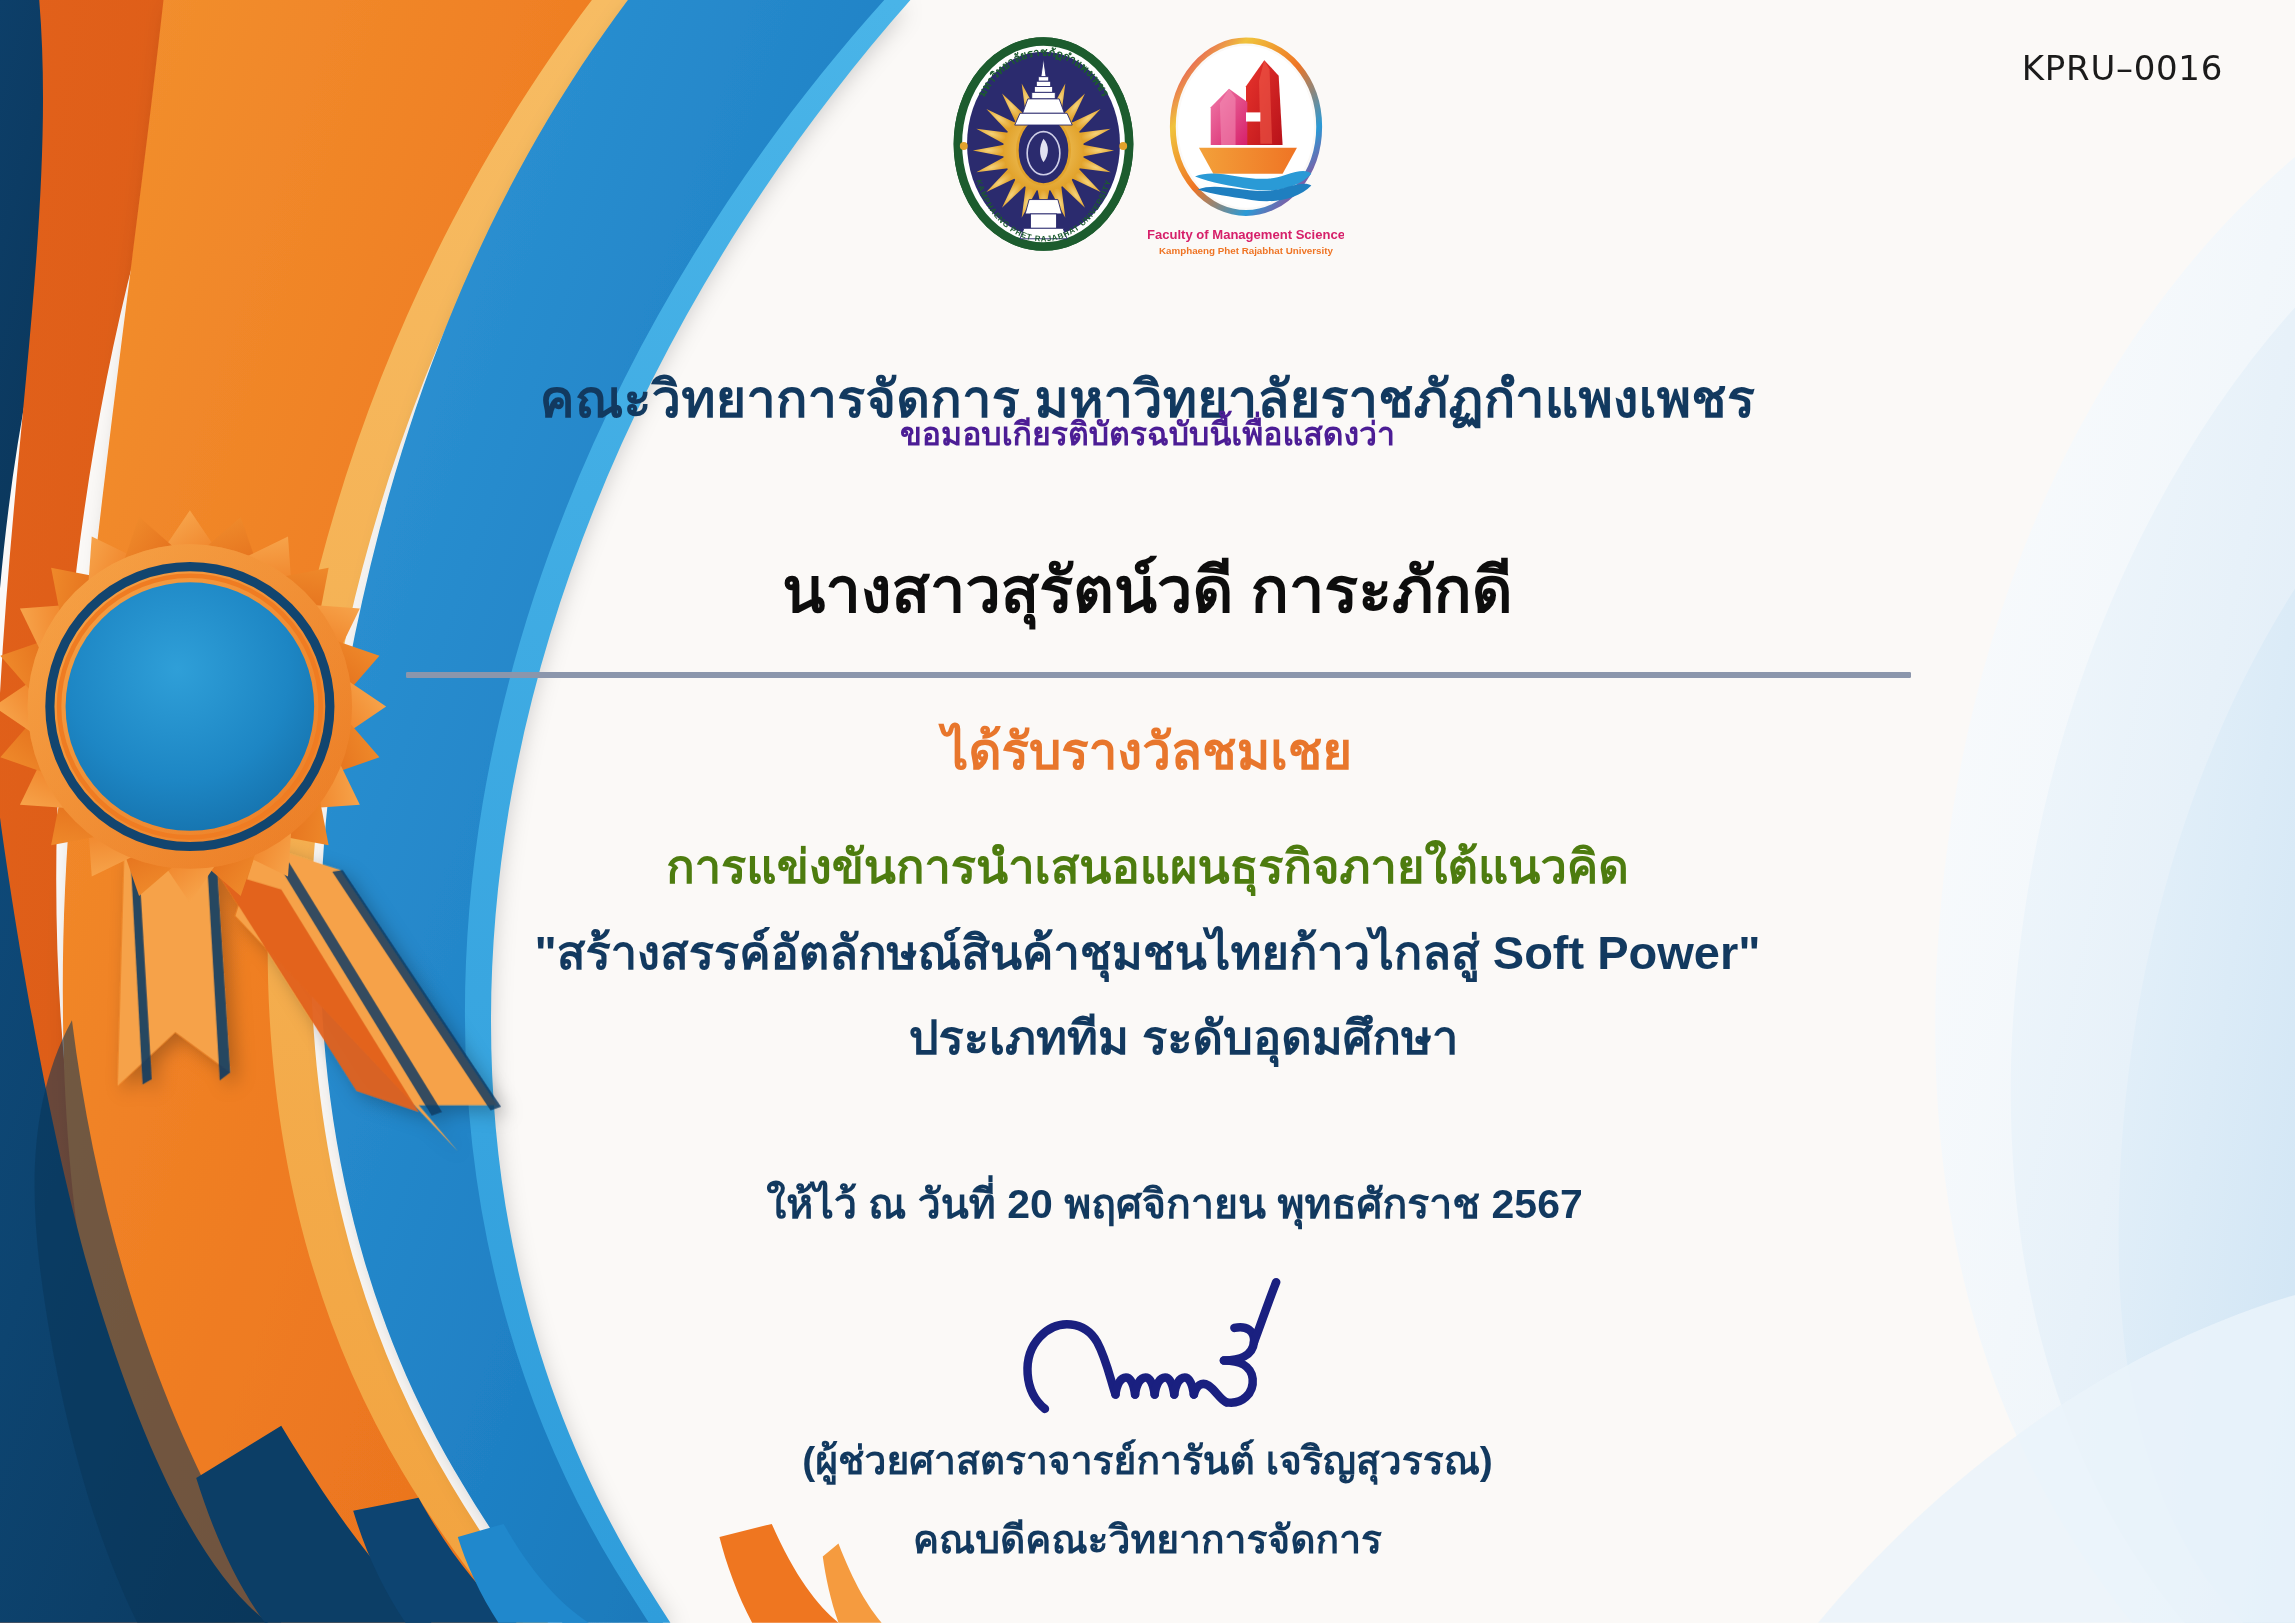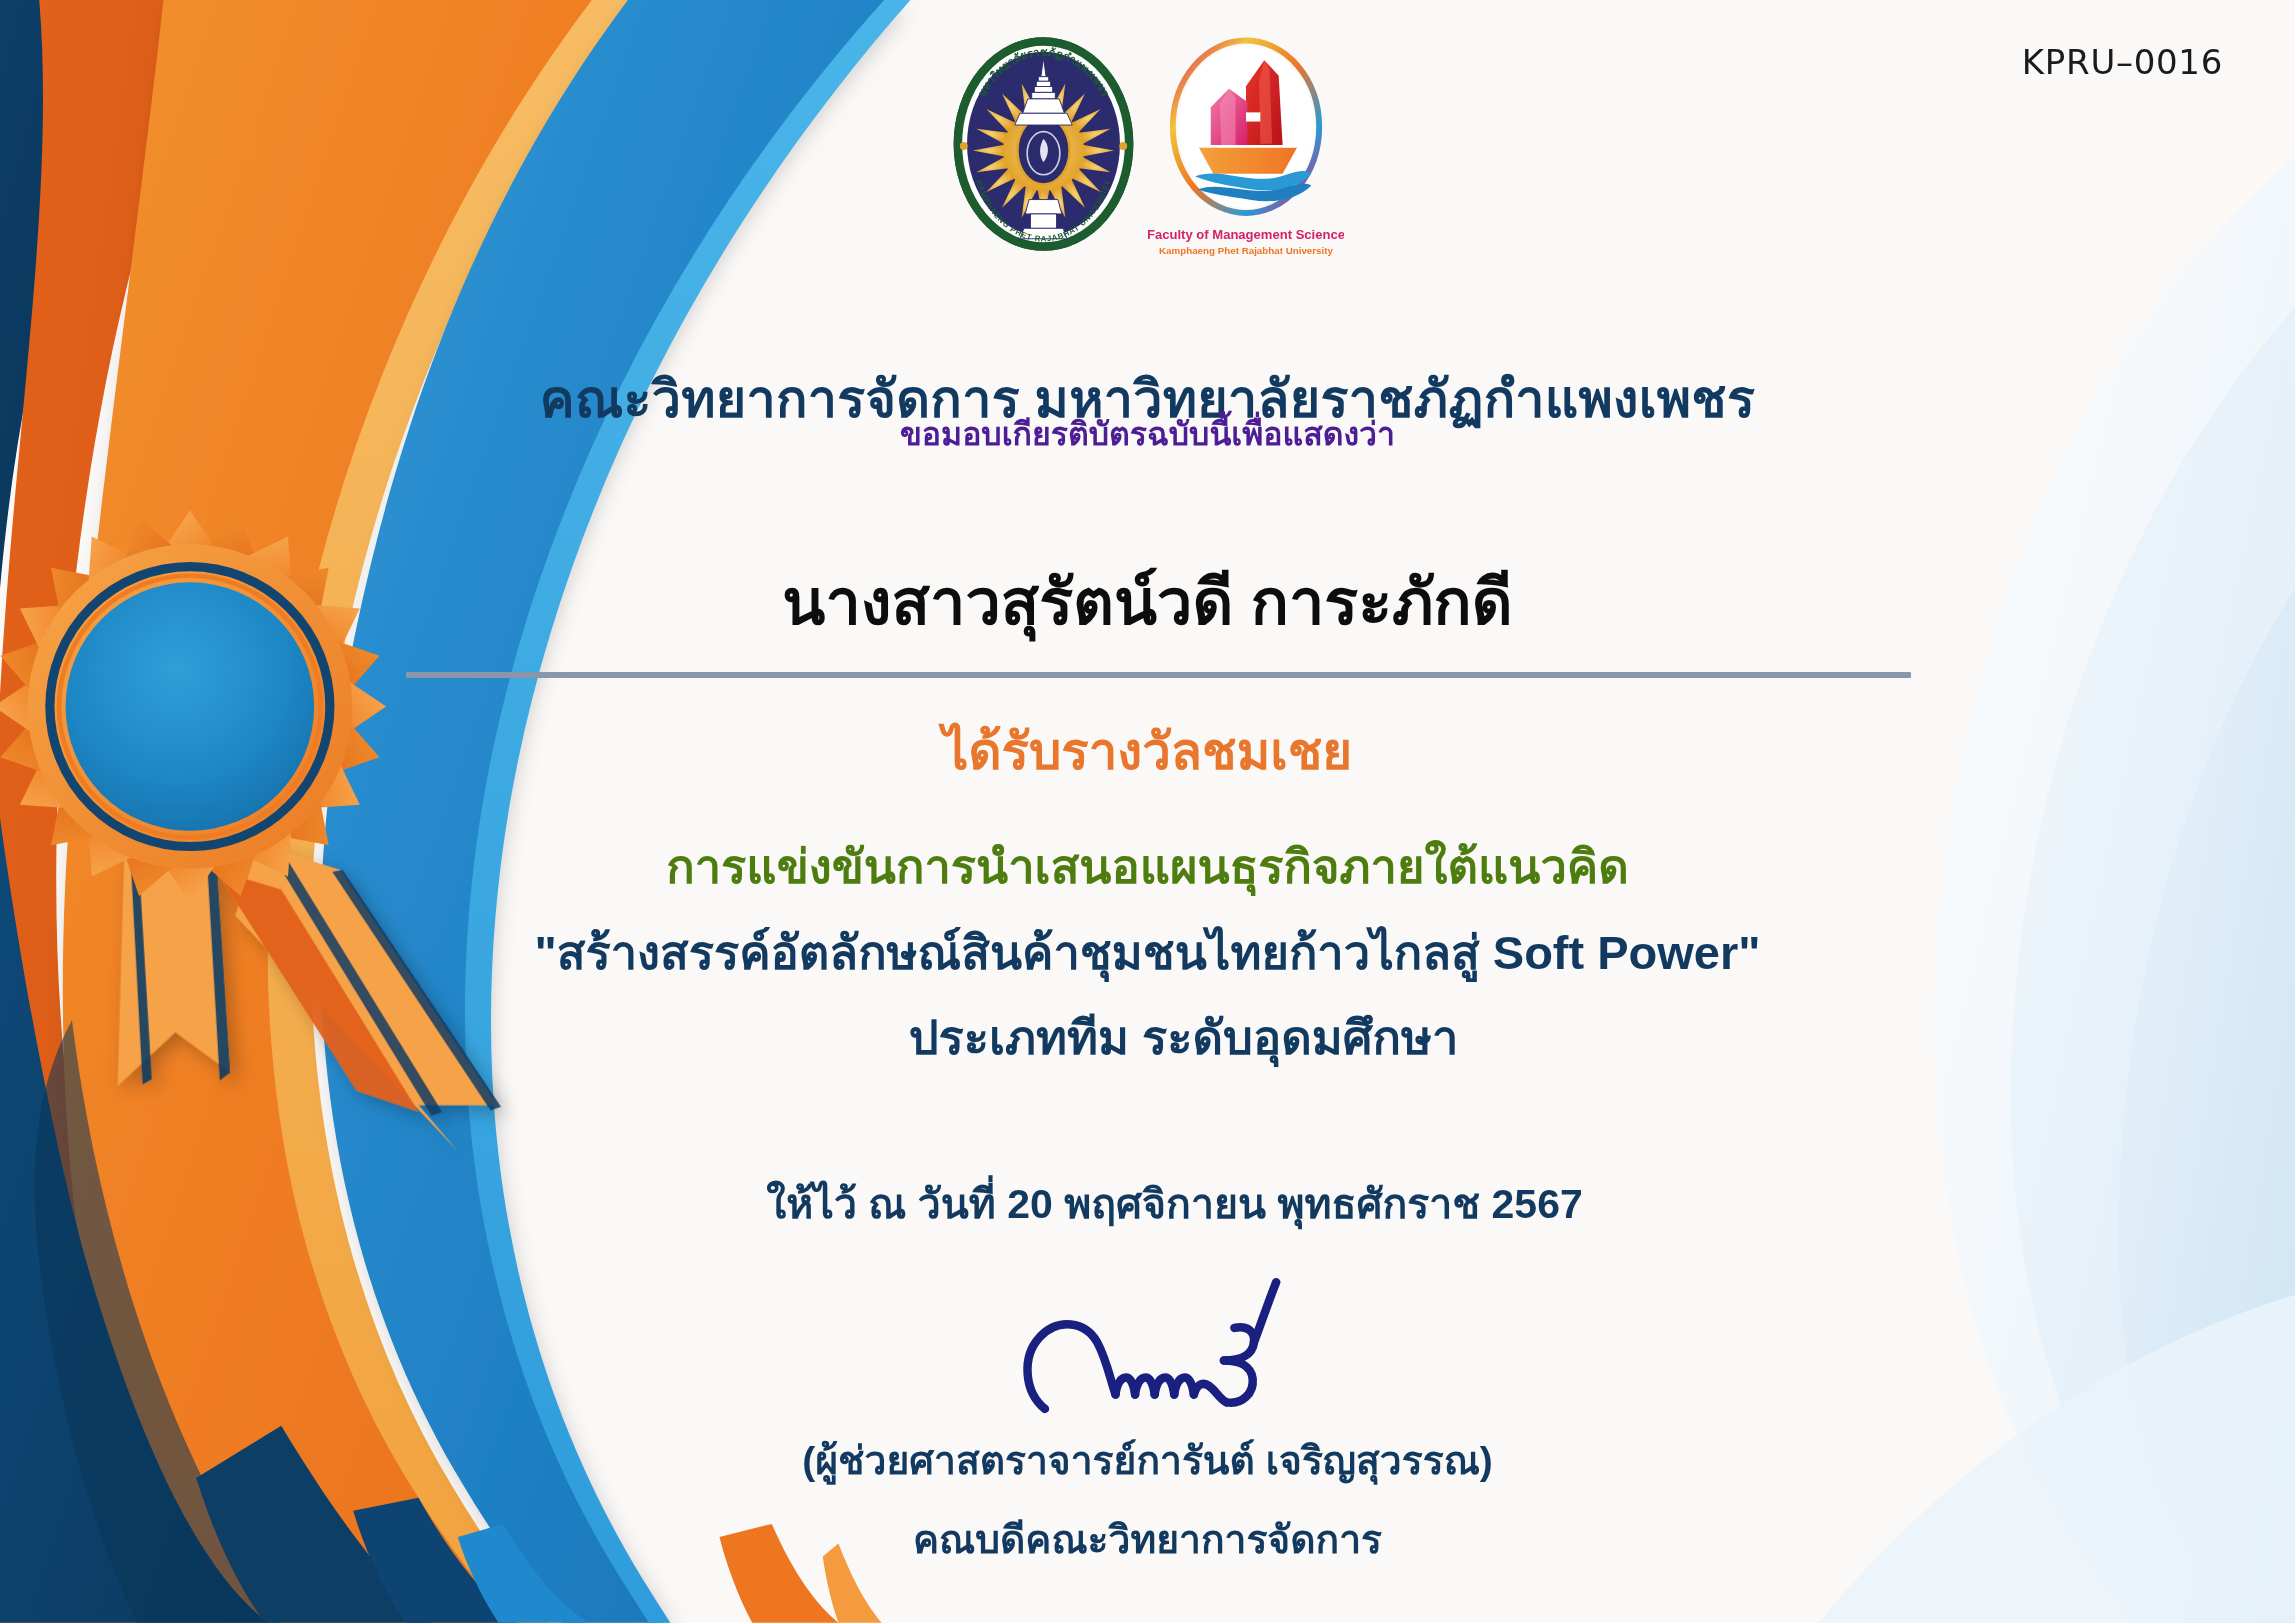--- a/index.html
+++ b/index.html
@@ -16,21 +16,21 @@
     background: #fbf9f7;
     font-family: "Liberation Sans", "DejaVu Sans", sans-serif;
   }
 
   
   .bg-layer { position: absolute; inset: 0; pointer-events: none; }
 
   
   .serial {
     position: absolute;
-    top: 42px;
+    top: 48px;
     right: 72px;
     font-size: 34px;
     letter-spacing: 0.7px;
     color: #1b1b1b;
     font-family: "DejaVu Sans", sans-serif;
     font-weight: 400;
     white-space: nowrap;
   }
 
   
@@ -59,21 +59,21 @@
 
   .l-faculty {
     position: absolute; top: 357px; left: 0; width: 100%;
     font-size: 52px; font-weight: 700; color: #12395f; letter-spacing: 0.3px;
   }
   .l-award-intro {
     position: absolute; top: 408px; left: 0; width: 100%;
     font-size: 32px; font-weight: 700; color: #4c1d95;
   }
   .l-name {
-    position: absolute; top: 552px; left: 0; width: 100%;
+    position: absolute; top: 540px; left: 0; width: 100%;
     font-size: 63px; font-weight: 700; color: #0d0d0d;
   }
   .name-rule {
     position: absolute;
     top: 672px;
     left: 406px;
     width: 1505px;
     height: 5.9px;
     background: #8b96ac;
     border-radius: 1.3px;

